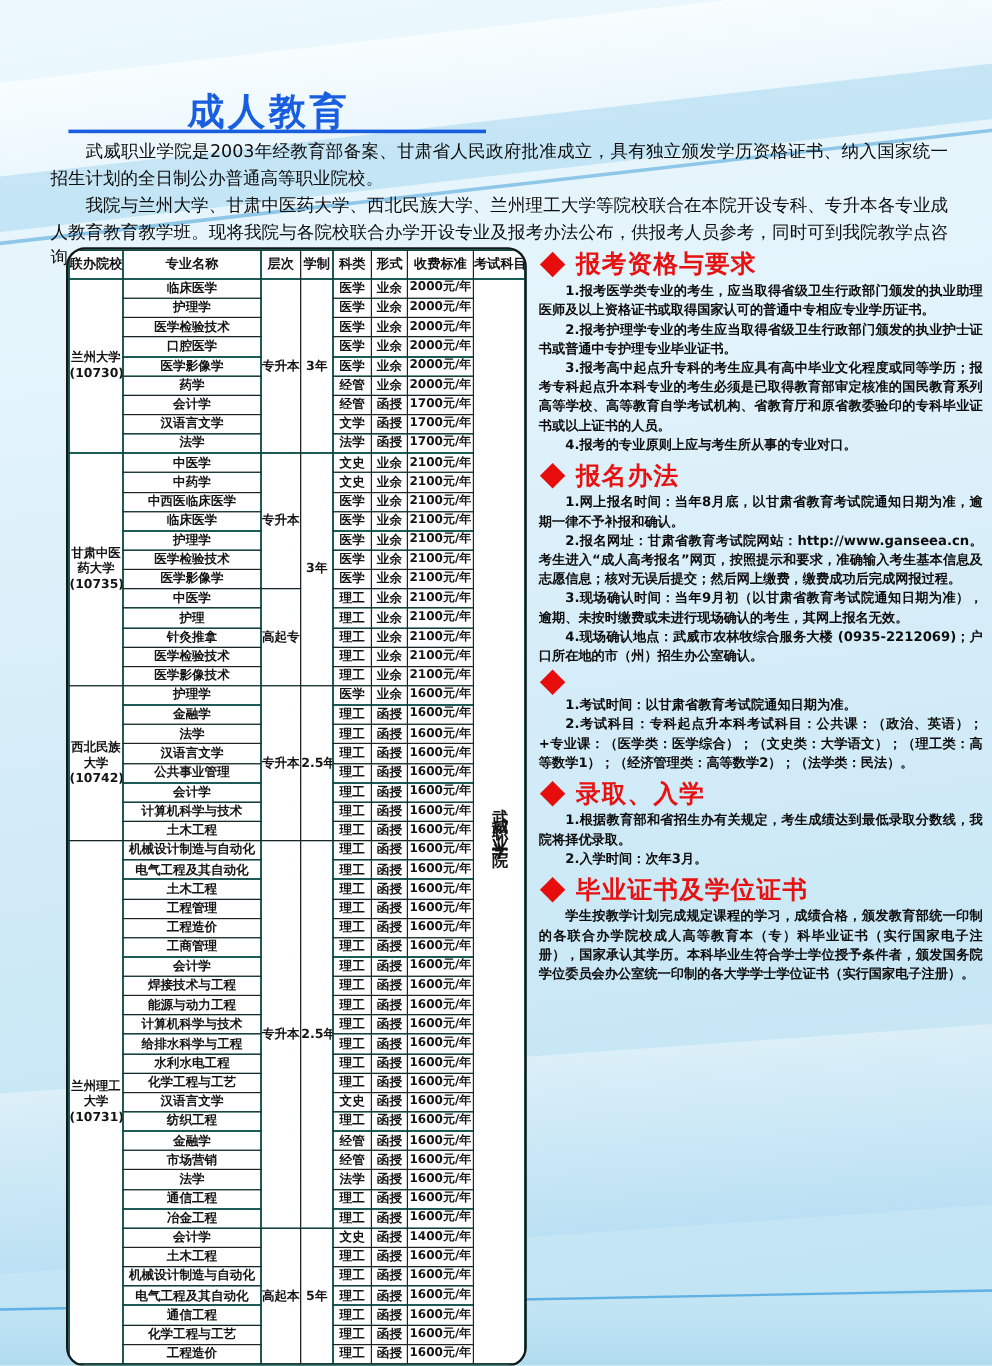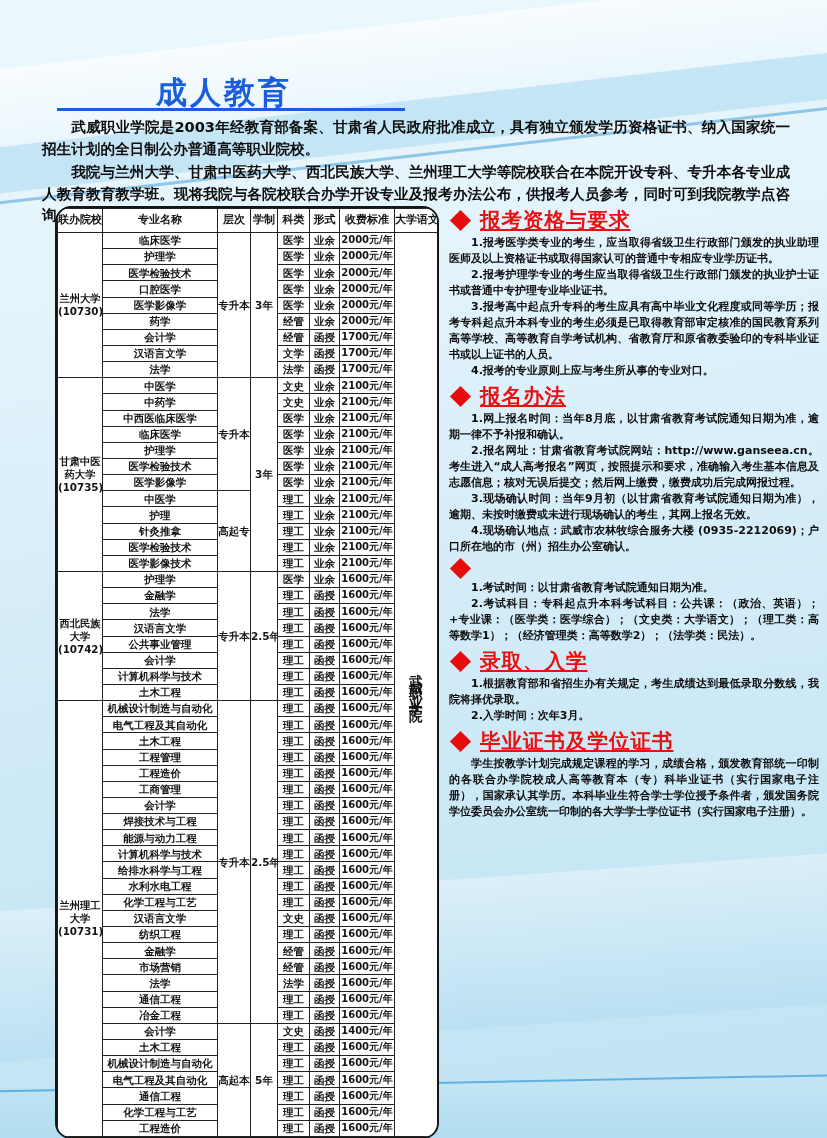--- a/index.html
+++ b/index.html
@@ -18,21 +18,21 @@
   .curve-line{position:absolute;left:-30px;top:1082px;width:920px;border-top:2px solid #5fb0e3;transform:rotate(-1.1deg);z-index:0;pointer-events:none;}
 
   .content{position:relative;z-index:1;}
 
   
   .page-title{position:absolute;left:156px;top:72px;font-size:31px;font-weight:bold;color:#1a5ee0;letter-spacing:3px;}
   .title-underline{position:absolute;left:57px;top:108px;width:348px;height:3px;background:#1a5ee0;}
 
   
   .intro{position:absolute;left:42px;top:116px;width:748px;color:#0d0d0d;}
-  .intro p{margin:0 0 2px 0;font-size:14.6px;font-weight:bold;line-height:21.5px;text-indent:2em;text-align:justify;}
+  .intro p{margin:0 0 2px 0;font-size:14.6px;font-weight:normal;line-height:21.5px;text-indent:2em;text-align:justify;}
 
   
   .table-wrap{
     position:absolute;left:55px;top:206px;width:380px;
     border:2.5px solid #161616;border-radius:16px;overflow:hidden;background:#14b8a6;
   }
   table{border-collapse:collapse;table-layout:fixed;width:380px;}
   th,td{
     border:1px solid #222;background:#fff;color:#141414;
     font-size:10.5px;font-weight:bold;text-align:center;vertical-align:middle;
@@ -45,21 +45,21 @@
   td.loc{vertical-align:middle;}
   .loc-vertical{
     writing-mode:vertical-rl;text-orientation:upright;
     margin:0 auto;font-size:13.5px;font-weight:bold;letter-spacing:7px;color:#141414;
   }
 
   
   .right-col{position:absolute;left:449px;top:203px;width:370px;color:#0d0d0d;}
   .section-heading{display:flex;align-items:center;margin:4px 0 2px 0;}
   .diamond{width:15px;height:15px;background:#e80d0d;transform:rotate(45deg);margin:2px 12px 2px 4px;flex:0 0 auto;}
-  .section-title{color:#e81111;font-size:20.5px;font-weight:bold;letter-spacing:1px;line-height:26px;text-decoration:underline;}
+  .section-title{color:#e81111;font-size:20.5px;font-weight:bold;letter-spacing:1px;line-height:26px;}
   .section p{margin:0;font-size:11px;font-weight:bold;line-height:16px;text-indent:2em;text-align:justify;}
 </style>
 </head>
 <body>
 
 <div class="band band-a"></div>
 <div class="band band-b"></div>
 <div class="band band-c"></div>
 <div class="band band-d"></div>
 <div class="bottom-fill"></div>
@@ -88,21 +88,21 @@
       </colgroup>
       <thead id="table-head">
           <tr>
             <th>联办院校</th>
             <th>专业名称</th>
             <th>层次</th>
             <th>学制</th>
             <th>科类</th>
             <th>形式</th>
             <th>收费标准</th>
-            <th>大学语文</th>
+            <th>考试科目</th>
           </tr>
         </thead>
       <tbody id="table-body">
           <tr>
             <td class="school" rowspan="9">兰州大学<br>(10730)</td>
             <td class="major">临床医学</td>
             <td rowspan="9">专升本</td>
             <td rowspan="9">3年</td>
             <td>医学</td>
             <td>业余</td>

